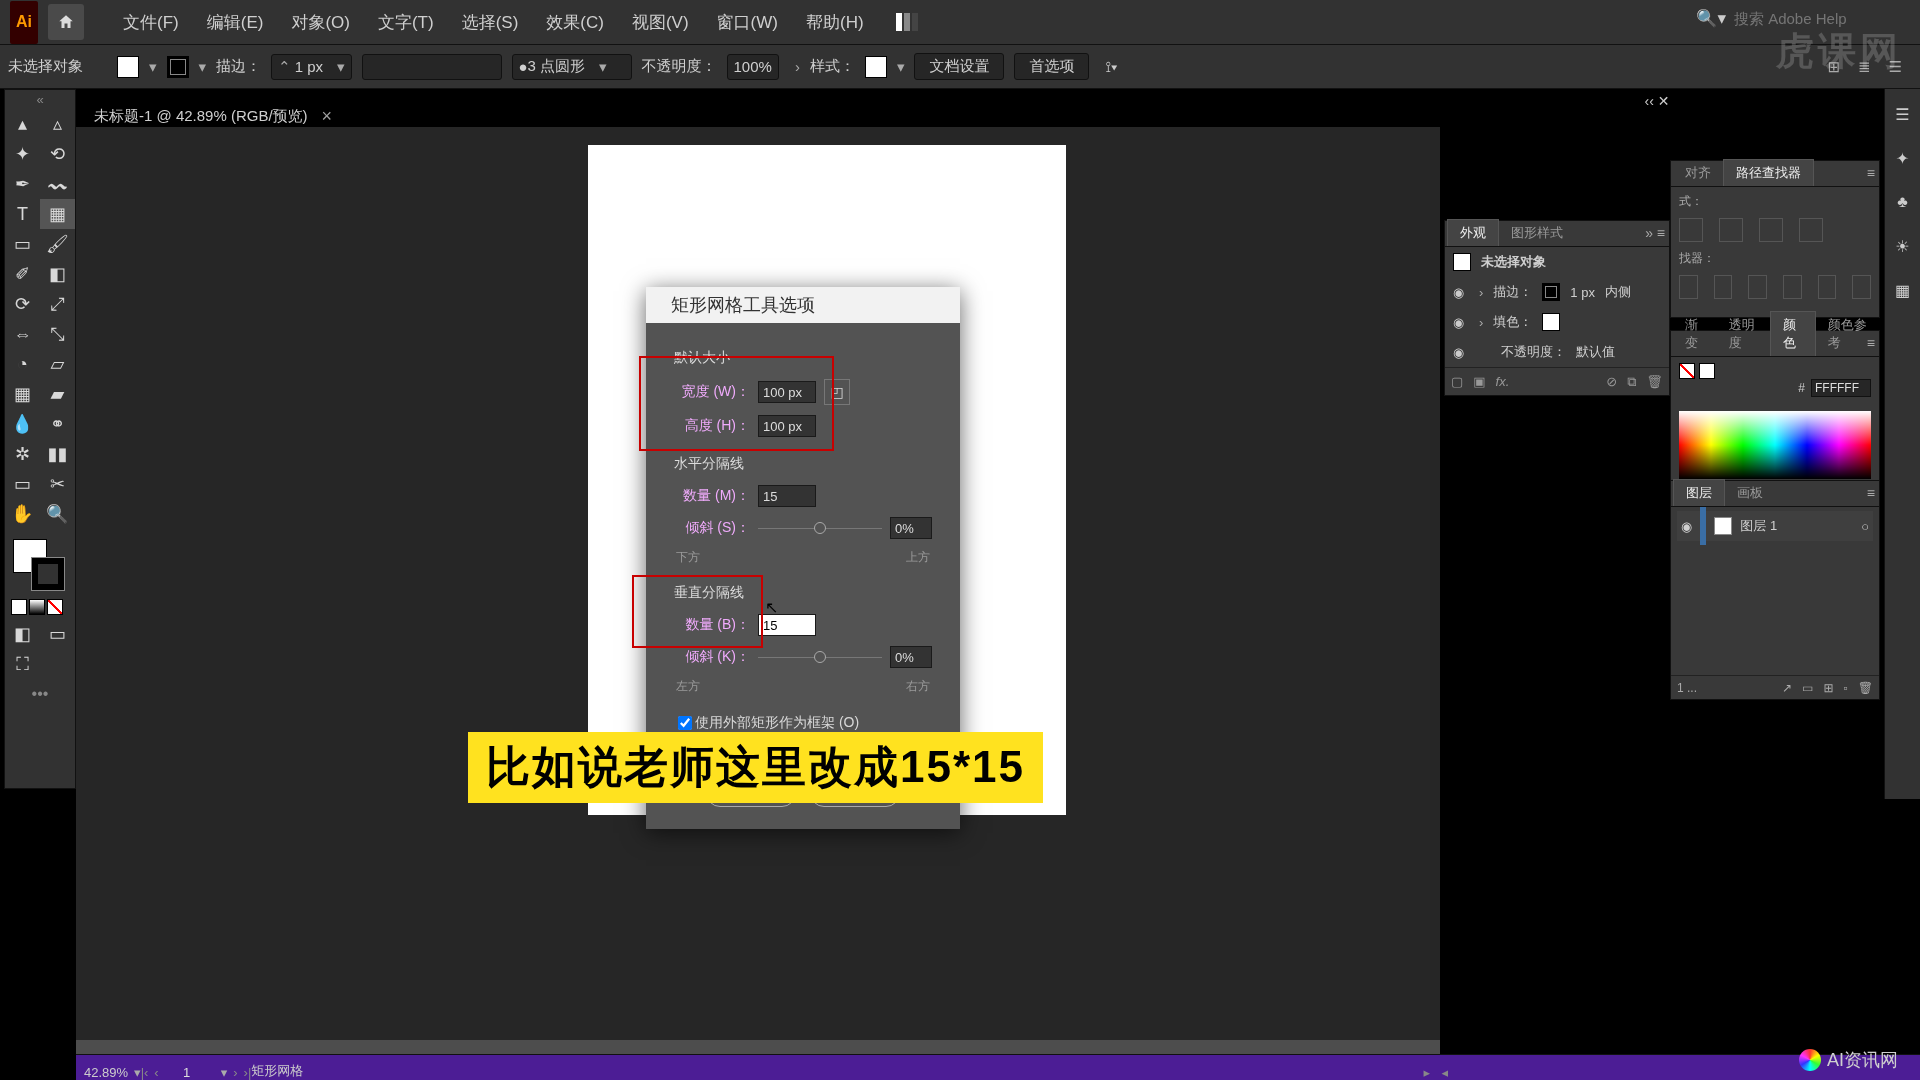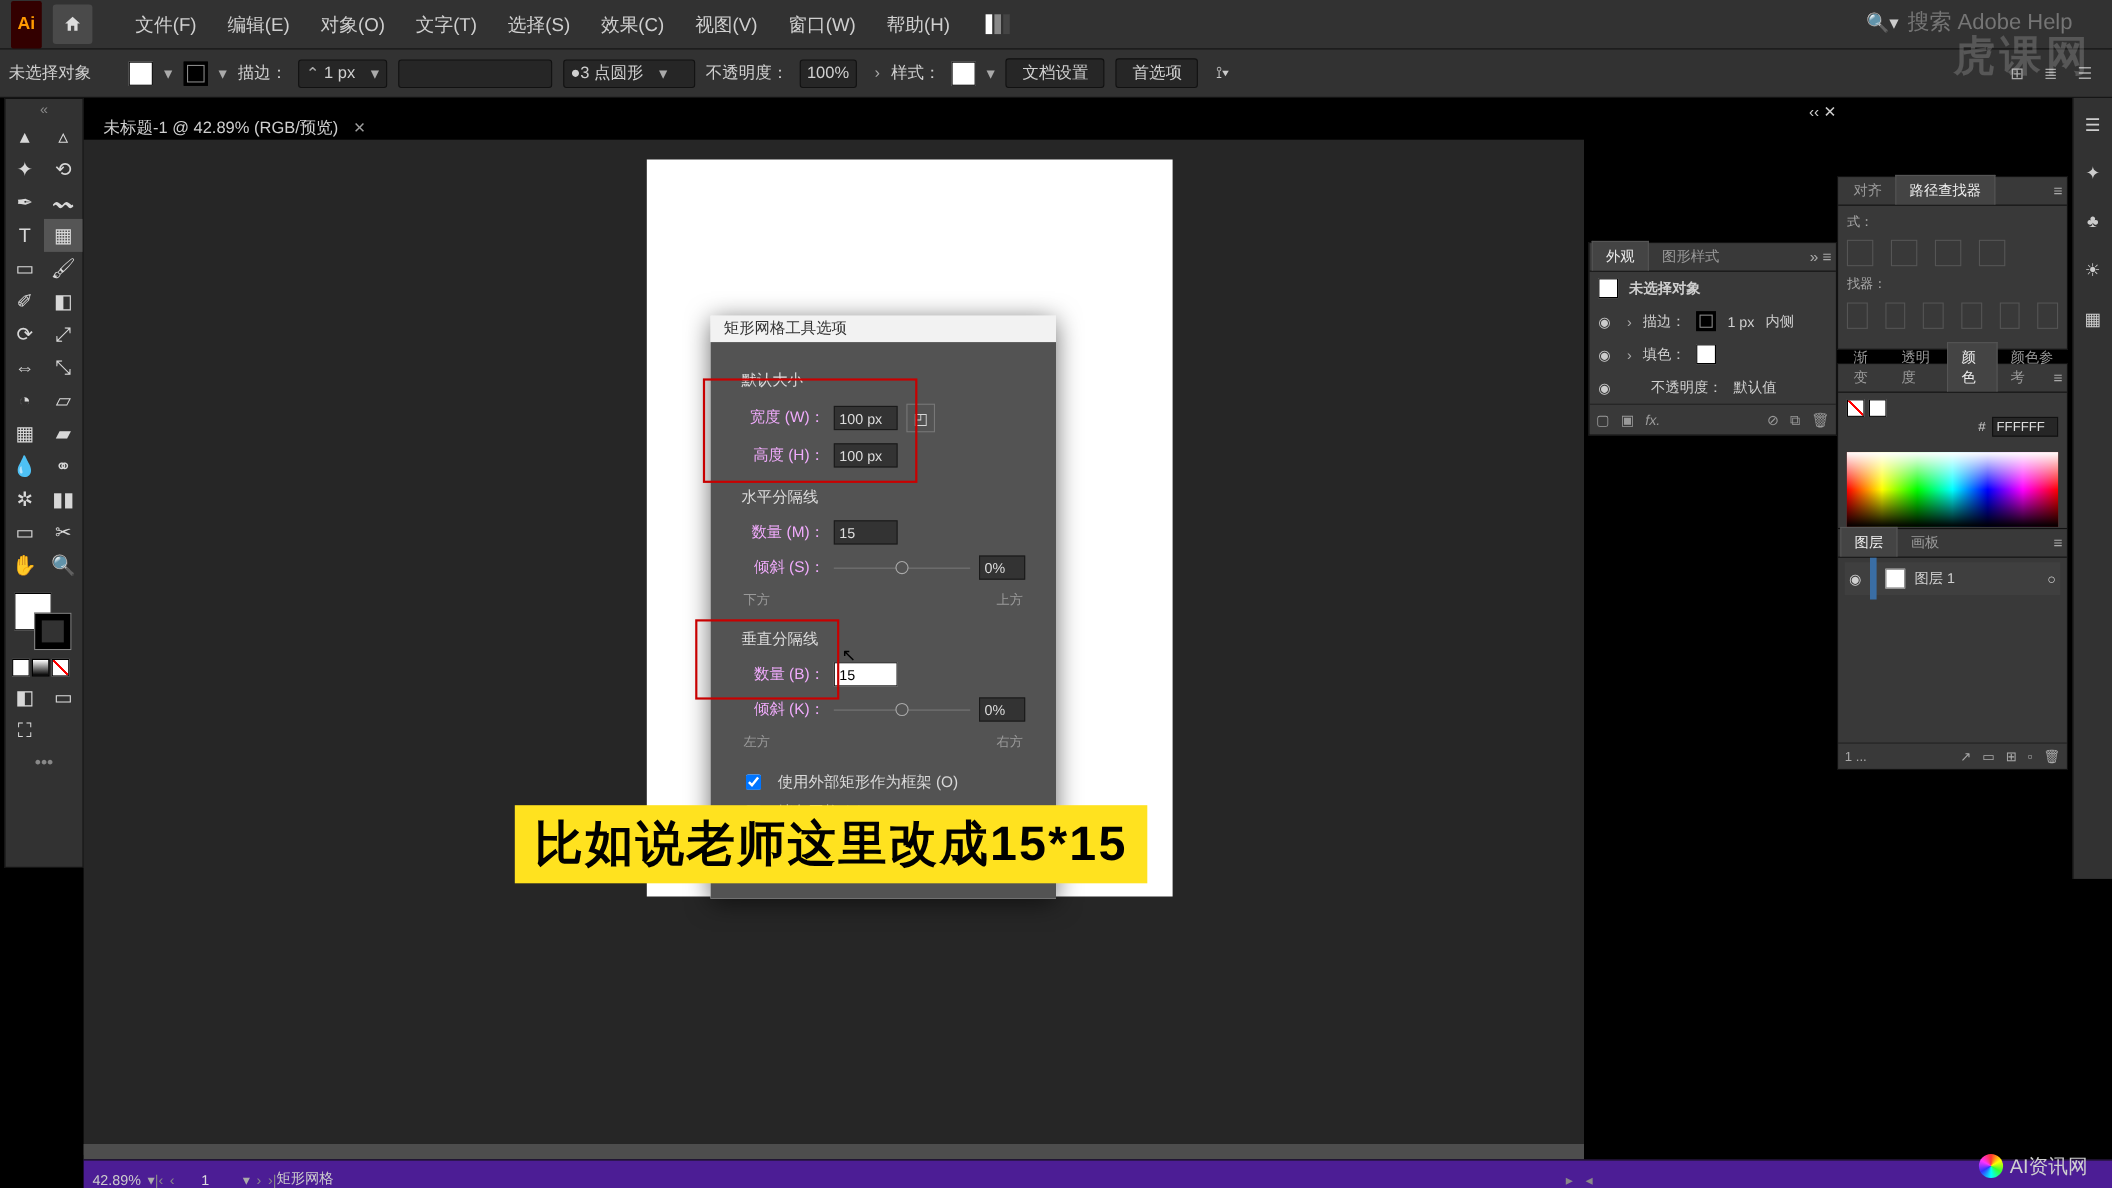--- a/index.html
+++ b/index.html
@@ -15,21 +15,21 @@
     --input:#262626;
   }
   *{box-sizing:border-box;font-family:"Microsoft YaHei","PingFang SC",Arial,sans-serif;}
   html,body{margin:0;padding:0;width:1920px;height:1080px;overflow:hidden;background:#000;}
   
   .menubar{position:absolute;left:0;top:0;width:1920px;height:45px;background:var(--bg);display:flex;align-items:center;color:var(--txt);font-size:17px;border-bottom:1px solid #111;}
   .menubar .logo{width:28px;height:43px;background:#330000;margin:0 10px 0 10px;display:flex;align-items:center;justify-content:center;color:#ff9a00;font-weight:bold;font-size:16px;border-radius:2px;}
   .menubar .home{width:36px;height:36px;background:#4a4a4a;margin-right:25px;display:flex;align-items:center;justify-content:center;border-radius:3px;}
   .menubar .mi{padding:0 14px;cursor:pointer;}
   .menubar .search{position:absolute;right:18px;top:8px;display:flex;align-items:center;gap:6px;}
-  .menubar .search input{background:transparent;border:none;color:var(--txt-dim);font-size:20px;width:170px;outline:none;}
+  .menubar .search input{background:transparent;border:none;color:var(--txt-dim);font-size:15px;width:170px;outline:none;}
   .menubar .swatch-btn{width:22px;height:18px;display:inline-flex;gap:2px;margin-left:18px;}
   .menubar .swatch-btn span{flex:1;background:#fff;}
   .menubar .swatch-btn span:nth-child(2){background:#888;}
   .menubar .swatch-btn span:nth-child(3){background:#444;}
   
   .optbar{position:absolute;left:0;top:45px;width:1920px;height:44px;background:var(--bg);display:flex;align-items:center;color:var(--txt);font-size:15px;border-bottom:1px solid #111;padding-left:8px;gap:10px;}
   .optbar .sw{width:22px;height:22px;border:1px solid #000;}
   .optbar .sw.white{background:#fff;}
   .optbar .sw.black{background:#000;outline:1px solid #888;outline-offset:-4px;}
   .optbar .combo{background:#262626;color:var(--txt);border:1px solid #111;height:26px;display:flex;align-items:center;padding:0 6px;border-radius:3px;}
@@ -51,34 +51,34 @@
   .minisw{display:flex;gap:2px;padding:4px 6px;}
   .minisw span{width:16px;height:16px;border:1px solid #000;}
   .minisw span.w{background:#fff;}
   .minisw span.g{background:linear-gradient(#fff,#000);}
   .minisw span.n{background:linear-gradient(45deg,transparent 45%,red 45%,red 55%,transparent 55%),#fff;}
   
   .canvas-area{position:absolute;left:76px;top:127px;right:480px;bottom:30px;background:#262626;overflow:hidden;}
   .artboard{position:absolute;left:512px;top:18px;width:478px;height:670px;background:#fff;}
   
   .dialog{position:absolute;left:570px;top:160px;width:314px;background:#fff;padding:0;box-shadow:0 4px 22px rgba(0,0,0,.6);}
-  .dialog .titlebar{height:24px;background:#f2f2f2;color:#333;font-size:14px;display:flex;align-items:center;padding-left:12px;}
+  .dialog .titlebar{height:36px;background:#f2f2f2;color:#333;font-size:18px;display:flex;align-items:center;padding-left:25px;}
   .dialog .body{background:#535353;padding:26px 28px 22px 28px;color:#d8d8d8;font-size:14px;}
   .dgroup{margin-bottom:18px;}
   .dgroup .gtitle{color:#dcdcdc;margin-bottom:12px;}
   .drow{display:flex;align-items:center;margin-bottom:10px;gap:8px;}
   .drow label{min-width:76px;color:#f0abfc;font-size:14px;text-align:right;}
   .drow input[type=text]{width:58px;height:22px;background:#333;border:1px solid #1a1a1a;color:#ddd;padding:0 4px;font-size:13px;}
   .drow input.lit{background:#fff;color:#000;}
   .drow .ico{width:26px;height:26px;border:1px solid #777;display:flex;align-items:center;justify-content:center;}
   .slider{flex:1;position:relative;height:22px;display:flex;align-items:center;}
   .slider .track{position:absolute;left:0;right:0;top:50%;height:1px;background:#777;}
   .slider .thumb{position:absolute;left:50%;top:50%;width:12px;height:12px;border:1px solid #aaa;border-radius:50%;transform:translate(-50%,-50%);background:#535353;}
   .slabels{display:flex;justify-content:space-between;font-size:12px;color:#9a9a9a;padding:0 2px;}
-  .chk{display:flex;align-items:center;gap:12px;margin-bottom:8px;}
+  .chk{display:flex;align-items:center;gap:0;margin-bottom:8px;}
   .chk input{width:14px;height:14px;}
   .dbtns{display:flex;justify-content:center;gap:14px;margin-top:18px;}
   .dbtn{width:90px;height:28px;border:1px solid #aaa;border-radius:14px;background:transparent;color:#ddd;font-size:14px;cursor:pointer;}
   .redbox{border:2px solid #c80000;position:absolute;pointer-events:none;}
   
   #rb1{left:-7px;top:33px;width:195px;height:95px;}
   #rb2{left:-14px;top:252px;width:131px;height:73px;}
   
   .cursor{position:absolute;left:119px;top:275px;font-size:16px;color:#000;pointer-events:none;}
   

